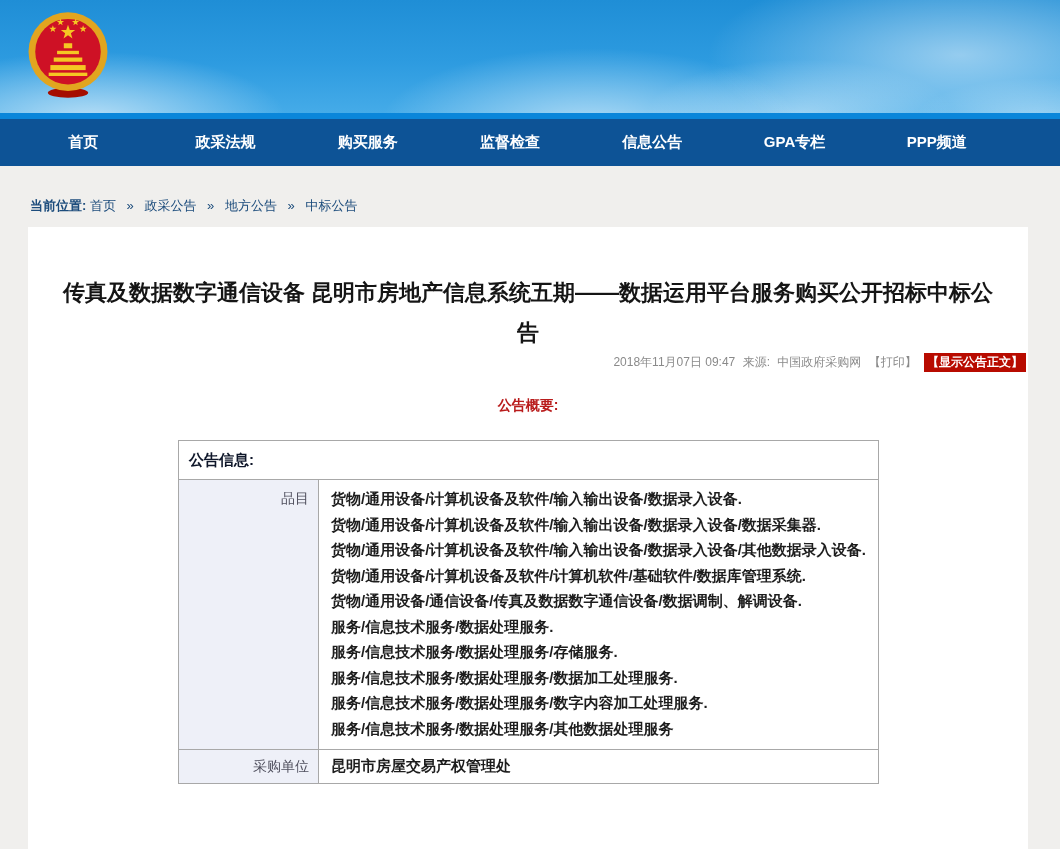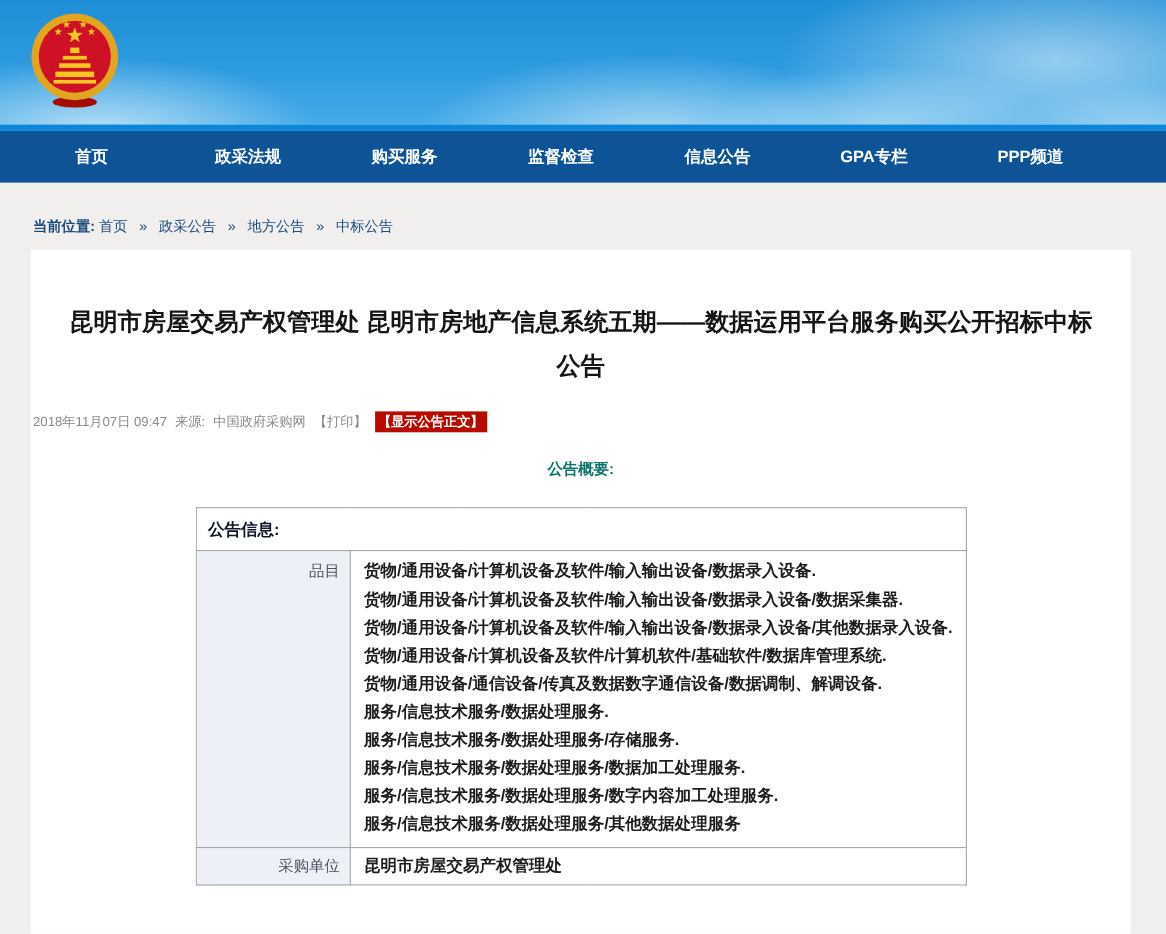--- a/index.html
+++ b/index.html
@@ -36,27 +36,27 @@
   
   .breadcrumb { padding:31px 16px 0 30px; font-size:13px; color:#1c4c7c; height:61px; }
   .breadcrumb b { font-weight:bold; }
   .crumb { color:#1c4c7c; text-decoration:none; cursor:pointer; }
   .crumb-sep { margin:0 7px; color:#1c4c7c; }
 
   
   .content { margin-left:28px; width:1000px; background:#ffffff; height:622px; }
   .article-title { padding:46px 30px 0 30px; text-align:center; font-size:22px;
                    line-height:40px; font-weight:bold; color:#151515; }
-  .meta { margin-top:21px; text-align:left; font-size:12px; color:#8a8a8a; }
+  .meta { text-align:right; font-size:12px; color:#8a8a8a; }
   .meta span { margin:0 2px; }
   .print-btn { color:#8a8a8a; cursor:pointer; }
   .show-full-btn { display:inline-block; background:#b80b00; color:#ffffff;
                    padding:1px 3px; margin-left:6px; cursor:pointer; font-weight:bold; }
   .summary-heading { margin-top:25px; text-align:center; font-size:14px;
-                     font-weight:bold; color:#0f766e; }
+                     font-weight:bold; color:#b91c1c; }
 
   
   .table-wrap { margin:25px 0 0 150px; width:702px; height:366px; overflow:hidden; }
   table { border-collapse:collapse; width:700px; table-layout:fixed; }
   td { border:1px solid #a8a8a8; vertical-align:middle; }
   .section-cell { font-weight:bold; font-size:15px; color:#0f172a; padding-left:10px; height:39px; }
   .label-cell { background:#eef0f8; text-align:right; padding-right:9px;
                 font-size:14px; color:#50505e; height:38px; }
   .value-cell { font-weight:bold; font-size:15px; color:#1d1d1d;
                 padding:0 12px; }
@@ -107,21 +107,21 @@
   <span class="crumb-sep">»</span>
   <span class="crumb">政采公告</span>
   <span class="crumb-sep">»</span>
   <span class="crumb">地方公告</span>
   <span class="crumb-sep">»</span>
   <span class="crumb">中标公告</span>
 </div>
 
 <div class="content">
 
-  <div class="article-title">昆明市房屋交易产权管理处 昆明市房地产信息系统五期——数据运用平台服务购买公开招标中标公告</div>
+  <div class="article-title">传真及数据数字通信设备 昆明市房地产信息系统五期——数据运用平台服务购买公开招标中标公告</div>
 
   <div class="meta">
     <span>2018年11月07日 09:47</span>
     <span>来源:</span>
     <span>中国政府采购网</span>
     <span class="print-btn">【打印】</span>
     <span class="show-full-btn">【显示公告正文】</span>
   </div>
 
   <div class="summary-heading">公告概要:</div>

